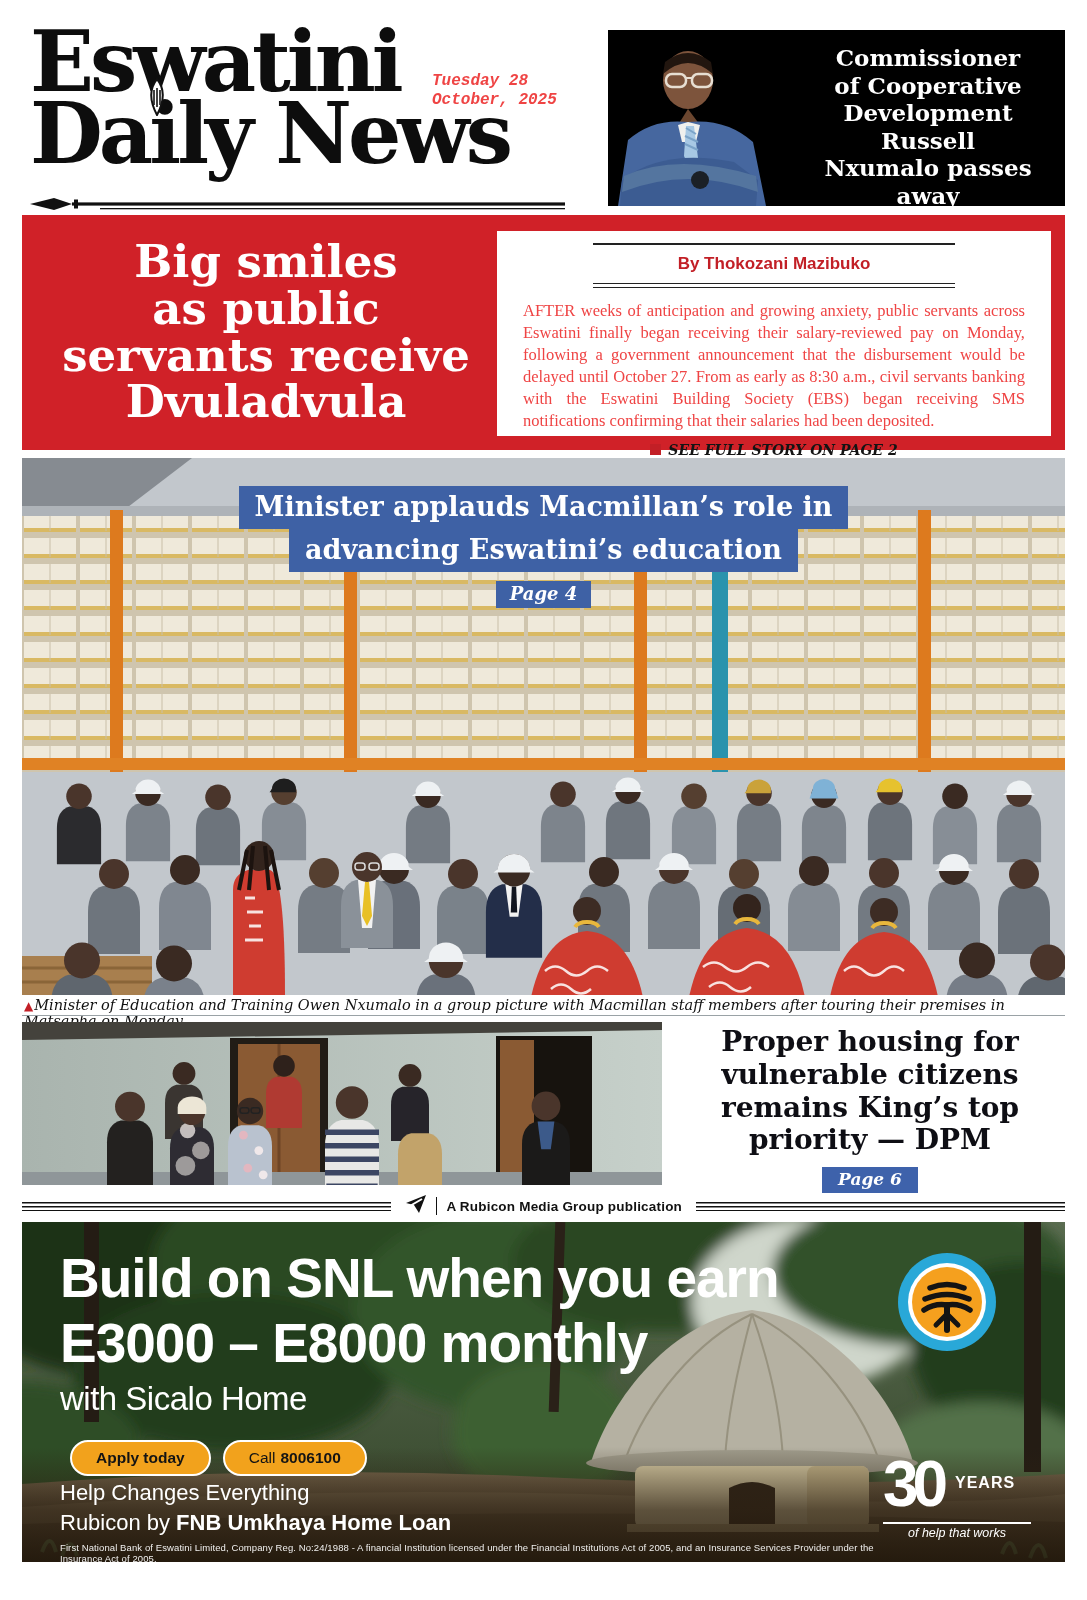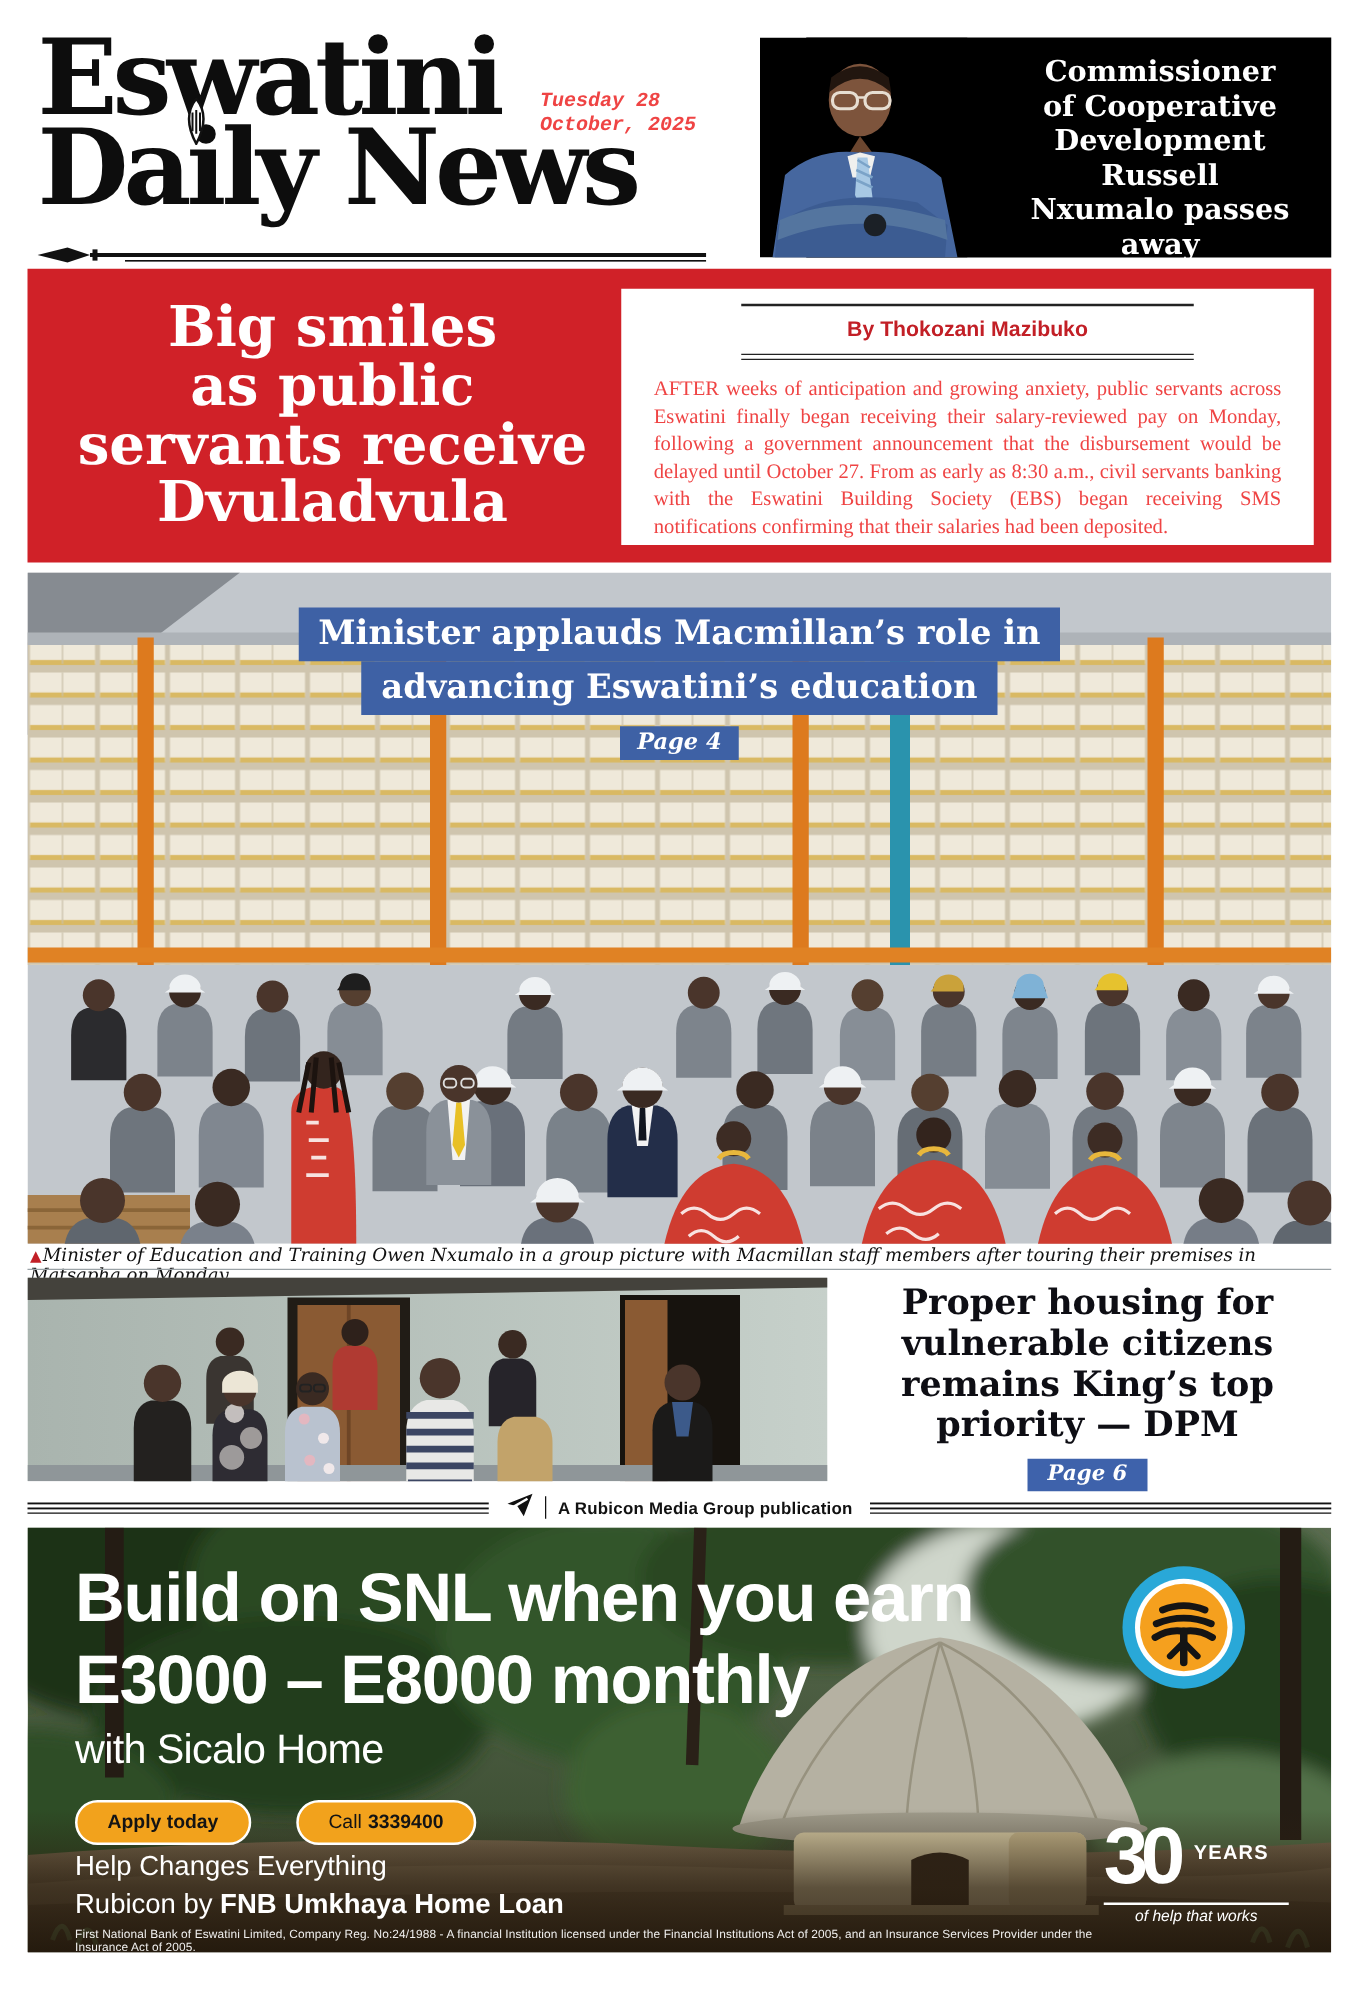--- a/index.html
+++ b/index.html
@@ -114,21 +114,21 @@
   .pub-bar { width:1.5px; height:18px; background:#111; }
   .pub-label { font-size:13.5px; font-weight:bold; color:#111; letter-spacing:0.2px; }
   
   .ad { position:absolute; left:22px; top:1222px; width:1043px; height:340px; overflow:hidden; }
   .ad-bg { position:absolute; inset:0; }
   .ad-shade { position:absolute; left:0; right:0; bottom:0; height:115px;
     background:linear-gradient(rgba(40,28,14,0), rgba(44,32,18,0.72) 55%, rgba(32,22,10,0.85)); }
   .ad-text { position:absolute; left:38px; top:24px; color:#fff; }
   .ad-headline { font-size:55px; font-weight:bold; letter-spacing:-1px; line-height:1.18; }
   .ad-sub { margin-top:4px; font-size:33px; font-weight:normal; letter-spacing:-0.5px; }
-  .ad-buttons { position:absolute; left:38px; top:218px; display:flex; gap:36px; }
+  .ad-buttons { position:absolute; left:48px; top:218px; display:flex; gap:12px; }
   .ad-btn {
     background:#f2a21c; border:2px solid #fff; border-radius:20px;
     padding:7px 24px; font-size:15.5px; color:#141414; font-weight:bold;
     font-family:"Liberation Sans", sans-serif; cursor:pointer; white-space:nowrap;
   }
   .ad-btn .btn-light { font-weight:normal; margin-right:5px; }
   .ad-tagline { position:absolute; left:38px; top:258px; color:#fff; font-size:22px; }
   .ad-powered { position:absolute; left:38px; top:288px; color:#fff; font-size:22px; }
   .ad-powered .brand { font-weight:bold; margin-left:6px; }
   .ad-fineprint { position:absolute; left:38px; top:320px; width:850px;
@@ -207,20 +207,21 @@
       <div>Big smiles</div>
       <div>as public</div>
       <div>servants receive</div>
       <div>Dvuladvula</div>
     </div>
     <div class="lead-card">
       <div class="rule-single"></div>
       <div class="lead-byline">By Thokozani Mazibuko</div>
       <div class="rule-double"></div>
       <p class="lead-body">AFTER weeks of anticipation and growing anxiety, public servants across Eswatini finally began receiving their salary-reviewed pay on Monday, following a government announcement that the disbursement would be delayed until October 27. From as early as 8:30 a.m., civil servants banking with the Eswatini Building Society (EBS) began receiving SMS notifications confirming that their salaries had been deposited.</p>
+      <div class="lead-seemore"><span class="seemore-bullet"></span><span>SEE FULL STORY ON PAGE 2</span></div>
     </div>
   </div>
 
   <div class="main-photo">
     <svg width="1043" height="537" viewBox="0 0 1043 537">
       <defs>
         <pattern id="stk" width="56" height="26" patternUnits="userSpaceOnUse">
           <rect width="56" height="26" fill="#cfc5ae"></rect>
           <rect x="2" y="2" width="52" height="19" fill="#efe9da"></rect>
           <rect x="2" y="18" width="52" height="4" fill="#d9b963"></rect>
@@ -590,21 +591,21 @@
     </span>
     <div class="ad-text">
       <div class="ad-headline">
         <div>Build on SNL when you earn</div>
         <div>E3000 – E8000 monthly</div>
       </div>
       <div class="ad-sub">with Sicalo Home</div>
     </div>
     <div class="ad-buttons">
       <button class="ad-btn">Apply today</button>
-      <button class="ad-btn"><span class="btn-light">Call</span><span>3339400</span></button>
+      <button class="ad-btn"><span class="btn-light">Call</span><span>8006100</span></button>
     </div>
     <div class="ad-tagline">Help Changes Everything</div>
     <div class="ad-powered"><span>Rubicon by</span><span class="brand">FNB Umkhaya Home Loan</span></div>
     <div class="ad-fineprint">First National Bank of Eswatini Limited, Company Reg. No:24/1988 - A financial Institution licensed under the Financial Institutions  Act of 2005, and an Insurance Services Provider under the Insurance Act of 2005.</div>
     <div class="years-badge">
       <div class="years-row">
         <span class="years-num">30</span>
         <span class="years-word">YEARS</span>
       </div>
       <div class="years-sub">of help that works</div>

